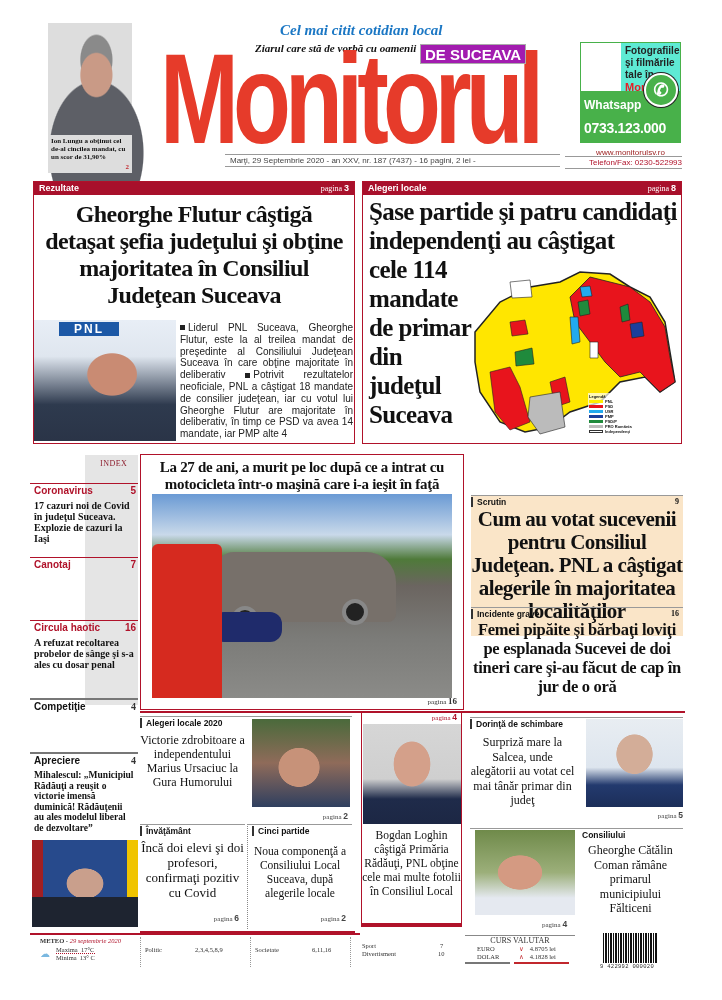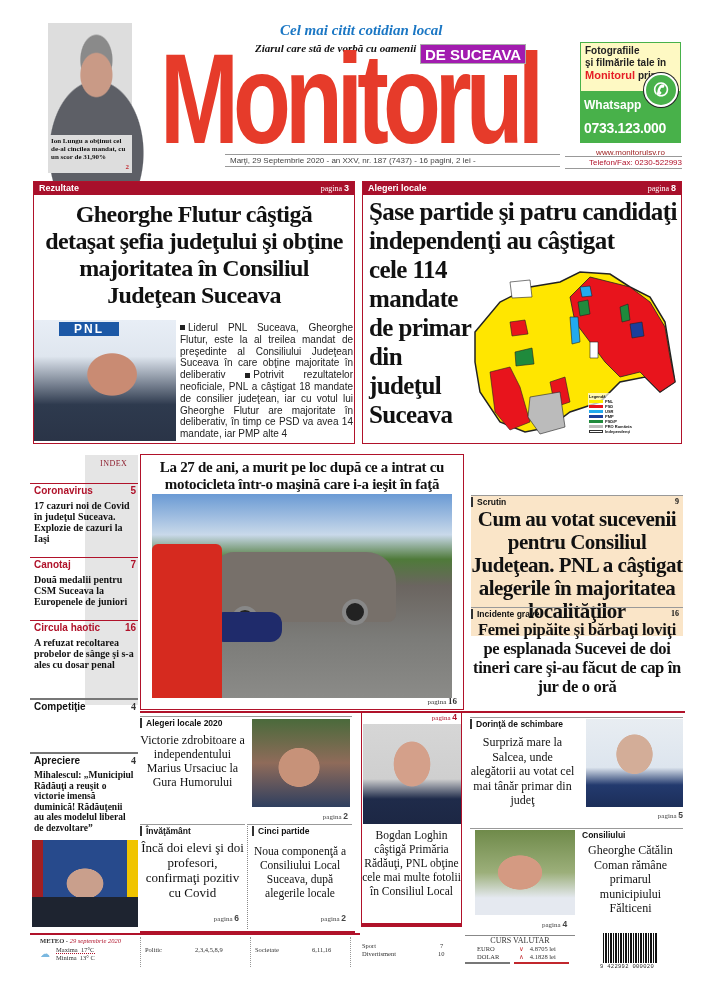--- a/index.html
+++ b/index.html
@@ -9,21 +9,21 @@
   .mast-photo { left: 48px; top: 23px; width: 84px; height: 150px; background: #ddd; }
   .mast-photo .fig { position: absolute; left: -30px; top: 10px; width: 140px; height: 150px; }
   .mast-caption { left: 48px; top: 135px; width: 84px; height: 38px; background: #ddd; font-family: "Liberation Serif", serif; font-weight: bold; font-size: 7px; line-height: 8px; padding: 2px 3px; }
   .mast-caption .pg { position: absolute; right: 3px; bottom: 2px; color: #c1272d; font-size: 7px; }
   .tagline1 { left: 280px; top: 22px; font-family: "Liberation Serif", serif; font-style: italic; font-weight: bold; font-size: 15px; color: #1b77c4; }
   .tagline2 { left: 255px; top: 42px; font-family: "Liberation Serif", serif; font-style: italic; font-weight: bold; font-size: 11px; color: #111; }
   .de-suceava { left: 420px; top: 44px; background: #a21caf; color: #fff; font-weight: bold; font-size: 15px; padding: 0 4px; height: 20px; line-height: 20px; border: 1px solid #aaa; }
   .logo { left: 160px; top: 40px; font-family: "Liberation Sans", sans-serif; font-weight: bold; color: #e63b2a; font-size: 128px; letter-spacing: -8px; line-height: 118px; transform: scaleX(0.74); transform-origin: left top; white-space: nowrap; }
   .dateline { left: 225px; top: 154px; width: 335px; border-top: 1px solid #999; border-bottom: 1px solid #999; font-size: 8px; color: #444; padding: 1px 5px; }
   .wa-box { left: 580px; top: 42px; width: 101px; height: 101px; border: 1px solid #48b14a; }
-  .wa-top { height: 48px; padding: 2px 4px; font-weight: bold; font-size: 10px; line-height: 12px; color: #222; background:#fef9c3; }
+  .wa-top { height: 48px; padding: 2px 4px; font-weight: bold; font-size: 10px; line-height: 12px; color: #222; background:#5eead4;margin-left:40px; }
   .wa-top .m { color: #e61d25; font-size: 11px; }
   .wa-bottom { height: 51px; background: #48b14a; color: #fff; font-weight: bold; padding: 2px 3px; position: relative; }
   .wa-bottom .w { font-size: 12px; margin-top: 5px; }
   .wa-bottom .num { font-size: 14px; margin-top: 8px; letter-spacing: -0.3px; }
   .wa-icon { position: absolute; right: 2px; top: -18px; width: 34px; height: 34px; border-radius: 50%; background: #48b14a; border: 2px solid #fff; box-shadow: 0 0 0 1px #222; color: #fff; font-size: 18px; text-align: center; line-height: 30px; }
   .web { left: 580px; top: 148px; width: 101px; text-align: center; font-size: 8px; color: #9a1b1b; }
   .tel { left: 565px; top: 156px; width: 117px; text-align: right; font-size: 8px; color: #b0122a; border-top: 1px solid #999; border-bottom: 1px solid #999; padding: 1px 0; }
   
   .box { border: 1px solid #b0122a; }
   .sec-bar { background: #a8102b; color: #fff; font-weight: bold; font-size: 9px; height: 13px; line-height: 13px; padding: 0 5px; display: flex; justify-content: space-between; }
@@ -199,21 +199,20 @@
       <span>Coronavirus</span>
       <span class="n">5</span>
     </div>
   <div class="idx-body">17 cazuri noi de Covid în judeţul Suceava. Explozie de cazuri la Iaşi</div>
 </div>
 <div class="idx-item" style="top:557px;">
   <div class="idx-head">
       <span>Canotaj</span>
       <span class="n">7</span>
     </div>
-  <div class="idx-body">Două medalii pentru CSM Suceava la Europenele de juniori</div>
 </div>
 <div class="idx-item" style="top:620px;">
   <div class="idx-head">
       <span>Circula haotic</span>
       <span class="n">16</span>
     </div>
   <div class="idx-body">A refuzat recoltarea probelor de sânge şi s-a ales cu dosar penal</div>
 </div>
 <div class="idx-item" style="top:698px;">
   <div class="idx-head dark">

